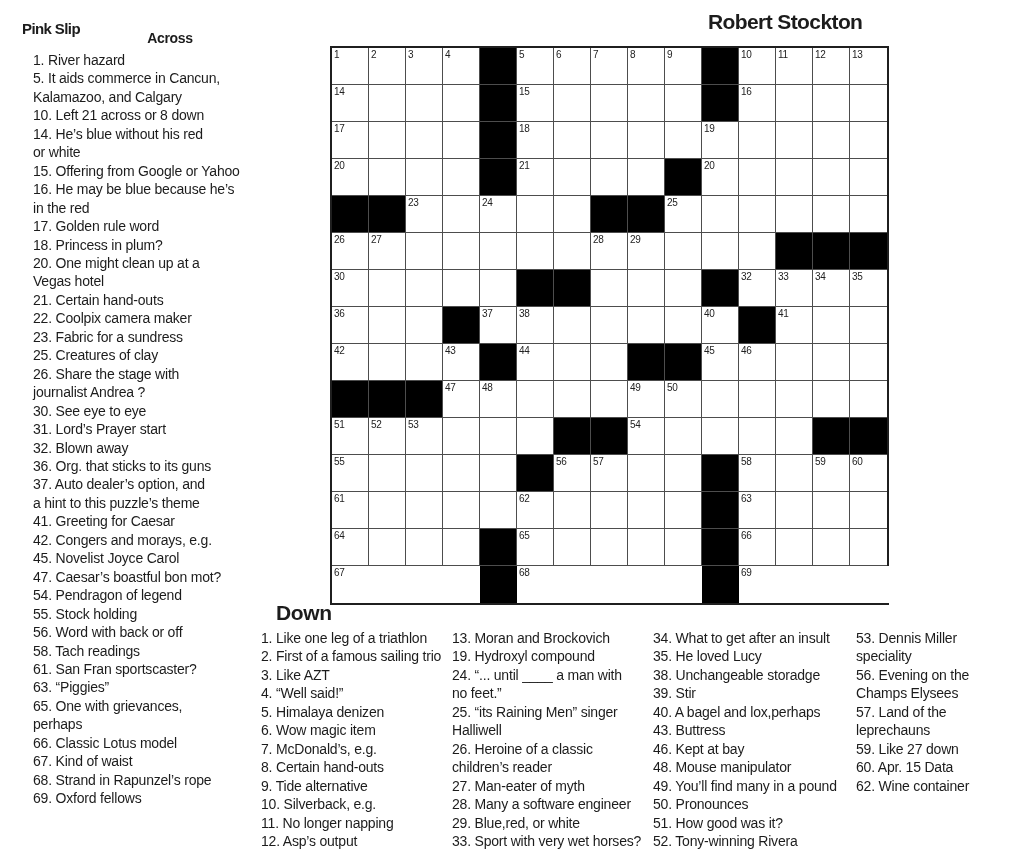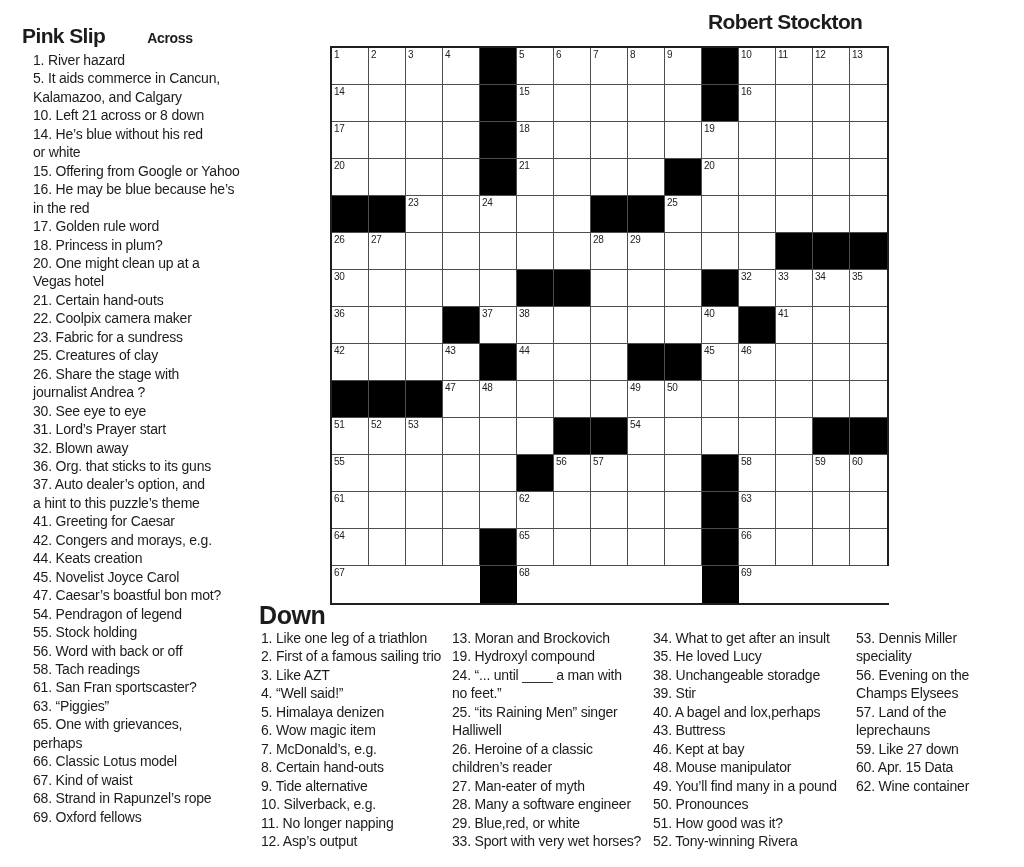--- a/index.html
+++ b/index.html
@@ -3,33 +3,33 @@
 <meta charset="utf-8">
 <style>
   html,body{margin:0;padding:0;}
   body{
     width:1024px;height:867px;position:relative;overflow:hidden;
     background:var(--paper,#ffffff);color:var(--ink,#1c1c1c);
     font-family:"Liberation Sans", sans-serif;
   }
   .title{
     position:absolute;left:22px;top:10px;
-    font-size:21px;font-weight:bold;letter-spacing:-0.6px;white-space:nowrap;
+    font-size:15px;font-weight:bold;letter-spacing:-0.6px;white-space:nowrap;
   }
   .author{
     position:absolute;left:708px;top:10px;
     font-size:21px;font-weight:bold;letter-spacing:-0.6px;white-space:nowrap;
   }
   .across-header{
     position:absolute;left:95px;top:30px;width:150px;text-align:center;
     font-size:14px;font-weight:bold;letter-spacing:-0.3px;
   }
   .down-header{
-    position:absolute;left:259px;top:601px;
-    font-size:25px;font-weight:bold;letter-spacing:-0.4px;
+    position:absolute;left:276px;top:601px;
+    font-size:21px;font-weight:bold;letter-spacing:-0.4px;
   }
   .clue-col{
     position:absolute;
     font-size:14px;line-height:18.45px;letter-spacing:-0.2px;
     white-space:nowrap;
   }
   #across-col{left:33px;top:51px;}
   #down-col-0{left:261px;top:629px;}
   #down-col-1{left:452px;top:629px;}
   #down-col-2{left:653px;top:629px;}
@@ -125,23 +125,20 @@
       <div class="clue-line">37. Auto dealer’s option, and</div>
       <div class="clue-line">a hint to this puzzle’s theme</div>
     </div>
     <div class="clue">
       <div class="clue-line">41. Greeting for Caesar</div>
     </div>
     <div class="clue">
       <div class="clue-line">42. Congers and morays, e.g.</div>
     </div>
     <div class="clue">
-      <div class="clue-line">44. Keats creation</div>
-    </div>
-    <div class="clue">
       <div class="clue-line">45. Novelist Joyce Carol</div>
     </div>
     <div class="clue">
       <div class="clue-line">47. Caesar’s boastful bon mot?</div>
     </div>
     <div class="clue">
       <div class="clue-line">54. Pendragon of legend</div>
     </div>
     <div class="clue">
       <div class="clue-line">55. Stock holding</div>

